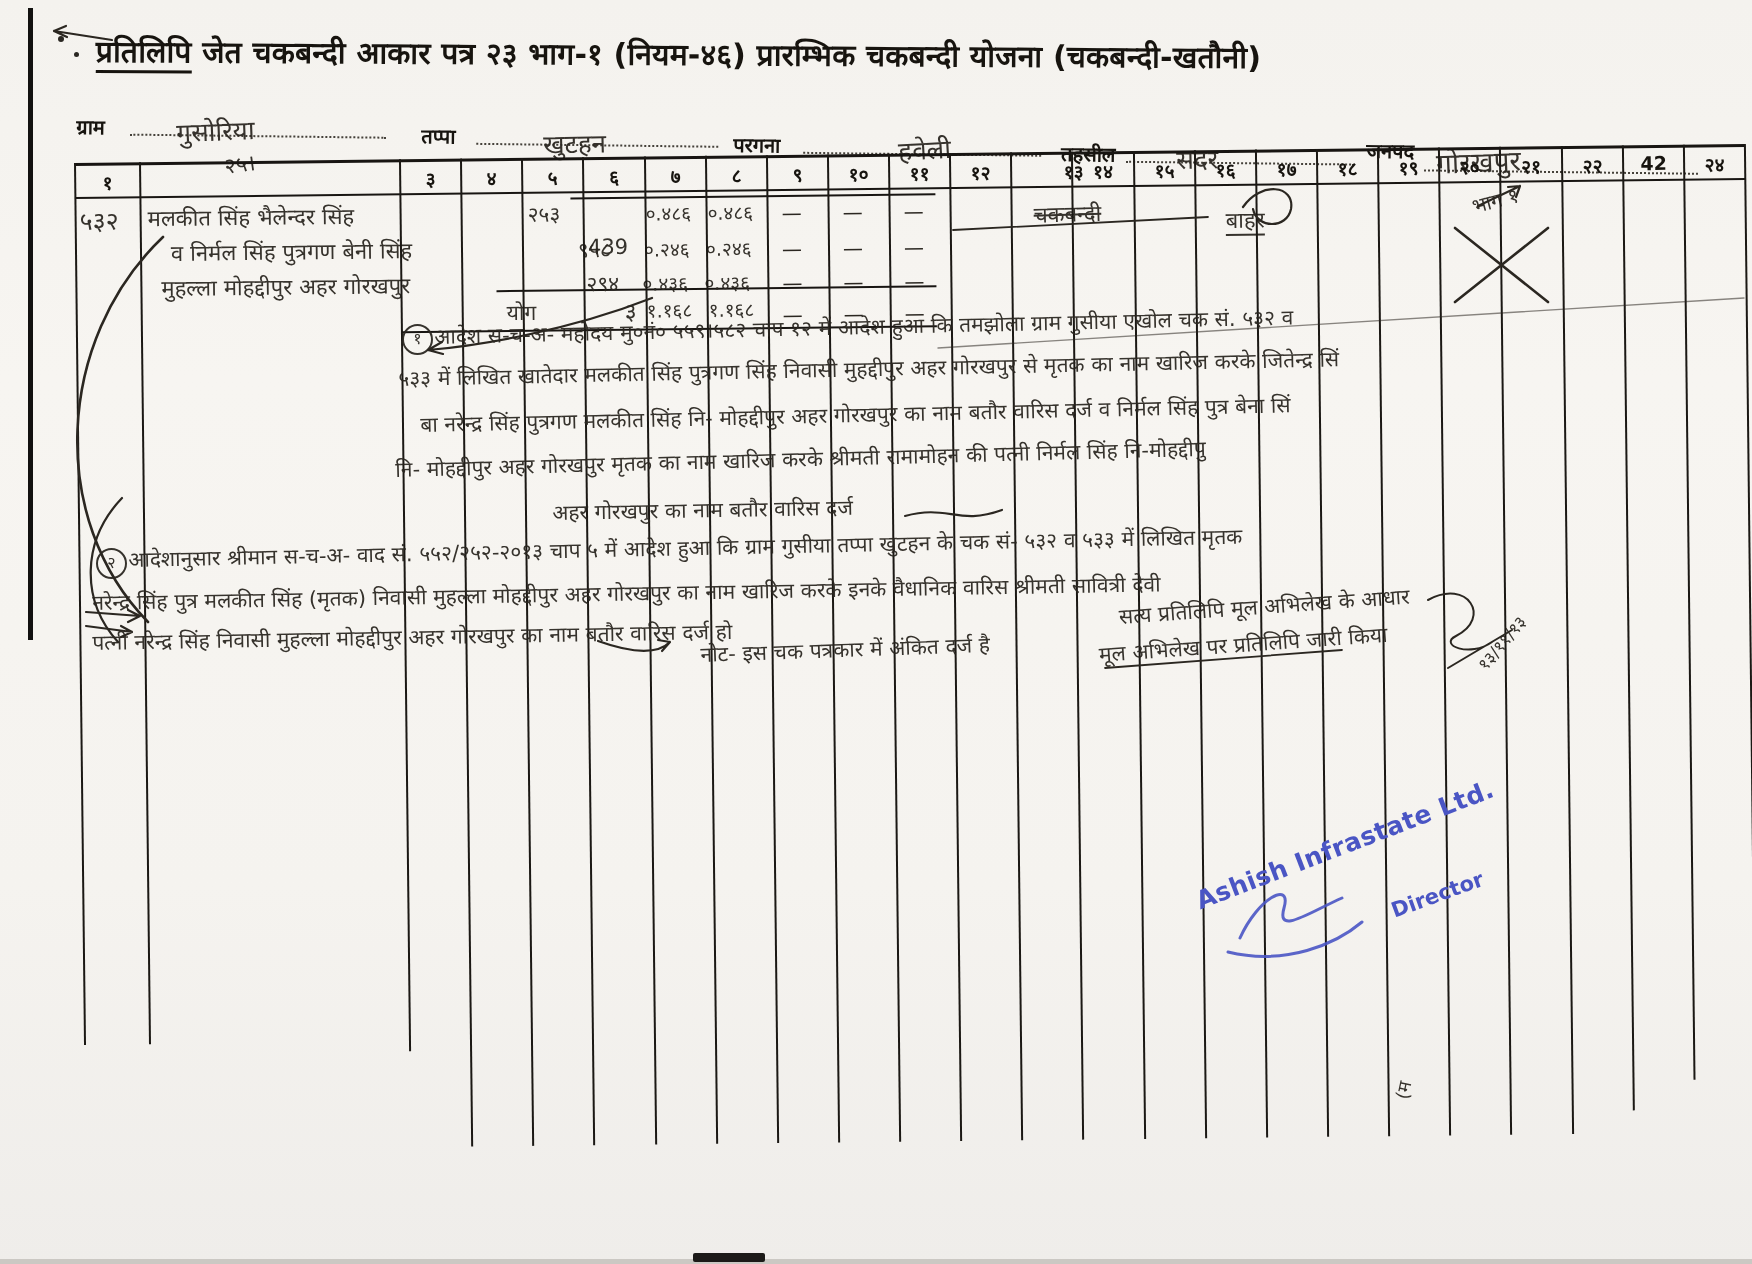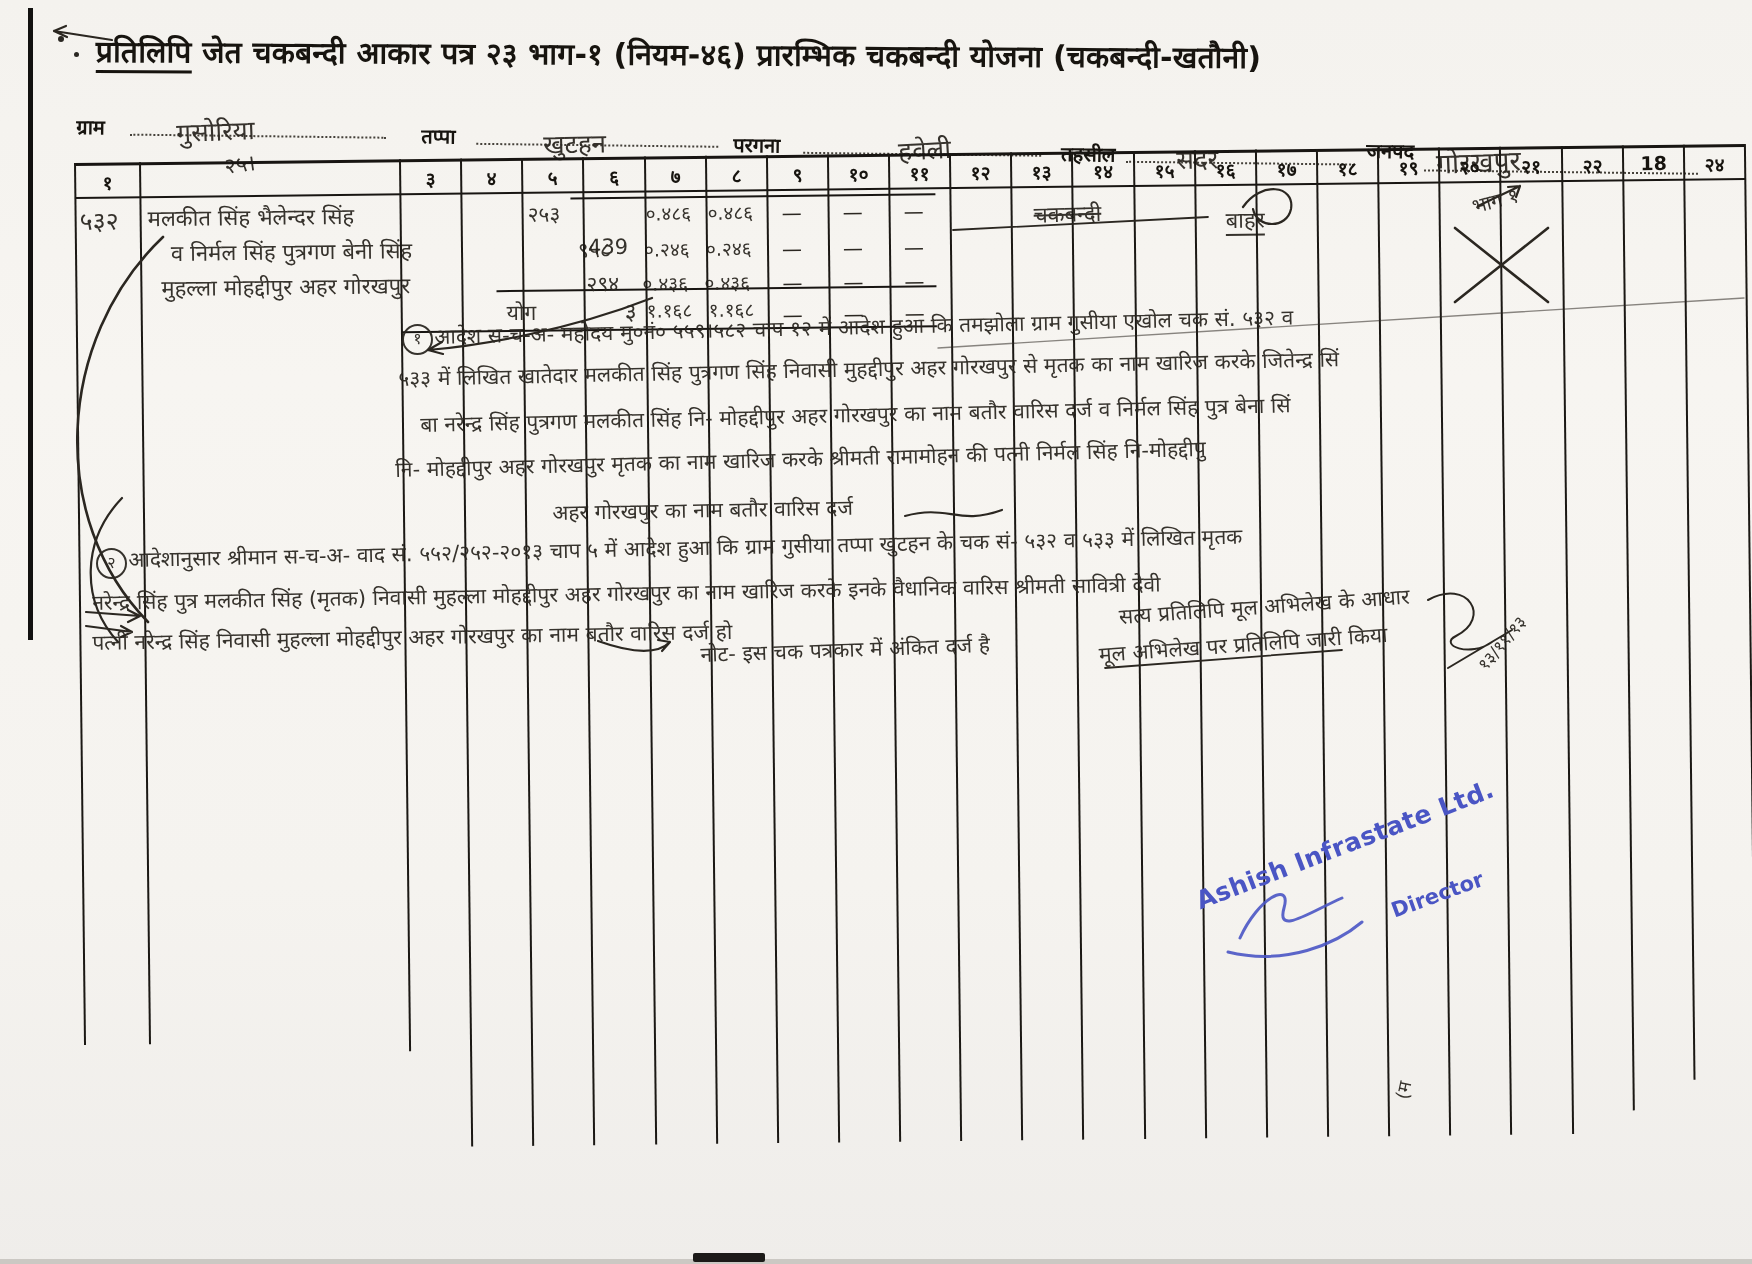--- a/index.html
+++ b/index.html
@@ -130,31 +130,31 @@
       <div class="colhead" style="left: 325px; width: 61px;">३</div>
       <div class="colhead" style="left: 386px; width: 61px;">४</div>
       <div class="colhead" style="left: 447px; width: 61px;">५</div>
       <div class="colhead" style="left: 508px; width: 62px;">६</div>
       <div class="colhead" style="left: 570px; width: 61px;">७</div>
       <div class="colhead" style="left: 631px; width: 61px;">८</div>
       <div class="colhead" style="left: 692px; width: 61px;">९</div>
       <div class="colhead" style="left: 753px; width: 61px;">१०</div>
       <div class="colhead" style="left: 814px; width: 61px;">११</div>
       <div class="colhead" style="left: 875px; width: 61px;">१२</div>
-      <div class="colhead" style="left: 936px; width: 61px;">१३</div>
+      <div class="colhead" style="left: 936px; width: 61px; padding-left: 32px;">१३</div>
       <div class="colhead" style="left: 997px; width: 62px;">१४</div>
       <div class="colhead" style="left: 1059px; width: 61px;">१५</div>
       <div class="colhead" style="left: 1120px; width: 61px;">१६</div>
       <div class="colhead" style="left: 1181px; width: 61px;">१७</div>
       <div class="colhead" style="left: 1242px; width: 61px;">१८</div>
       <div class="colhead" style="left: 1303px; width: 61px; font-family: Liberation Serif, serif;">१९</div>
       <div class="colhead" style="left: 1364px; width: 61px;">२०</div>
       <div class="colhead" style="left: 1425px; width: 62px;">२१</div>
       <div class="colhead" style="left: 1487px; width: 61px;">२२</div>
-      <div class="colhead" style="left: 1548px; width: 61px;">18</div>
+      <div class="colhead" style="left: 1548px; width: 61px;">42</div>
       <div class="colhead" style="left: 1609px; width: 61px;">२४</div>
       <span class="dash" style="left: 706px; top: 46px;">—</span>
       <span class="dash" style="left: 767px; top: 46px;">—</span>
       <span class="dash" style="left: 828px; top: 46px;">—</span>
       <span class="dash" style="left: 706px; top: 82px;">—</span>
       <span class="dash" style="left: 767px; top: 82px;">—</span>
       <span class="dash" style="left: 828px; top: 82px;">—</span>
       <span class="dash" style="left: 706px; top: 116px;">—</span>
       <span class="dash" style="left: 767px; top: 116px;">—</span>
       <span class="dash" style="left: 828px; top: 116px;">—</span>

